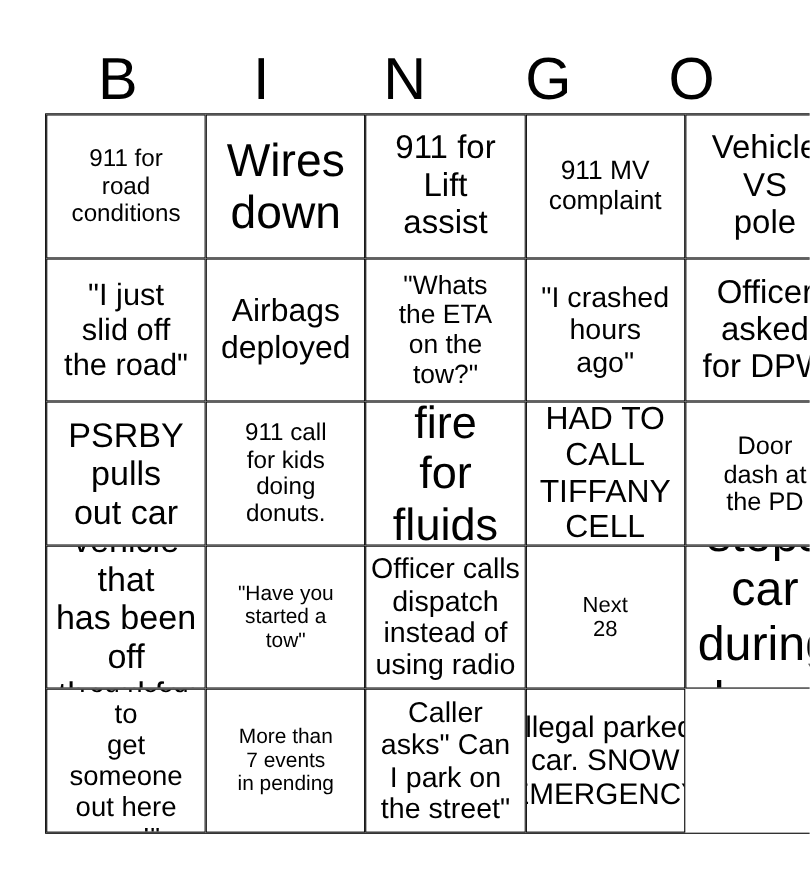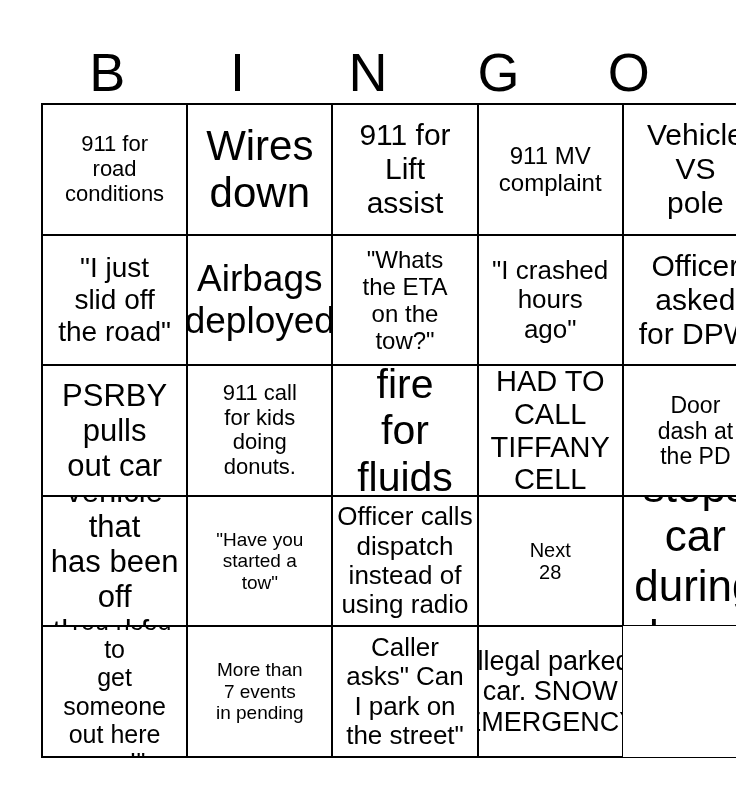--- a/index.html
+++ b/index.html
@@ -53,21 +53,21 @@
     overflow: hidden;
     background: #ffffff;
   }
   
   .cell:nth-child(1)  { font-size: 22px; }
   .cell:nth-child(2)  { font-size: 42px; }
   .cell:nth-child(3)  { font-size: 30px; }
   .cell:nth-child(4)  { font-size: 24px; }
   .cell:nth-child(5)  { font-size: 30px; }
   .cell:nth-child(6)  { font-size: 28px; }
-  .cell:nth-child(7)  { font-size: 37px; }
+  .cell:nth-child(7)  { font-size: 29px; }
   .cell:nth-child(8)  { font-size: 24px; }
   .cell:nth-child(9)  { font-size: 26px; }
   .cell:nth-child(10) { font-size: 30px; }
   .cell:nth-child(11) { font-size: 31px; }
   .cell:nth-child(12) { font-size: 22px; }
   .cell:nth-child(13) { font-size: 41px; }
   .cell:nth-child(14) { font-size: 29px; }
   .cell:nth-child(15) { font-size: 23px; }
   .cell:nth-child(16) { font-size: 31px; }
   .cell:nth-child(17) { font-size: 19px; }

